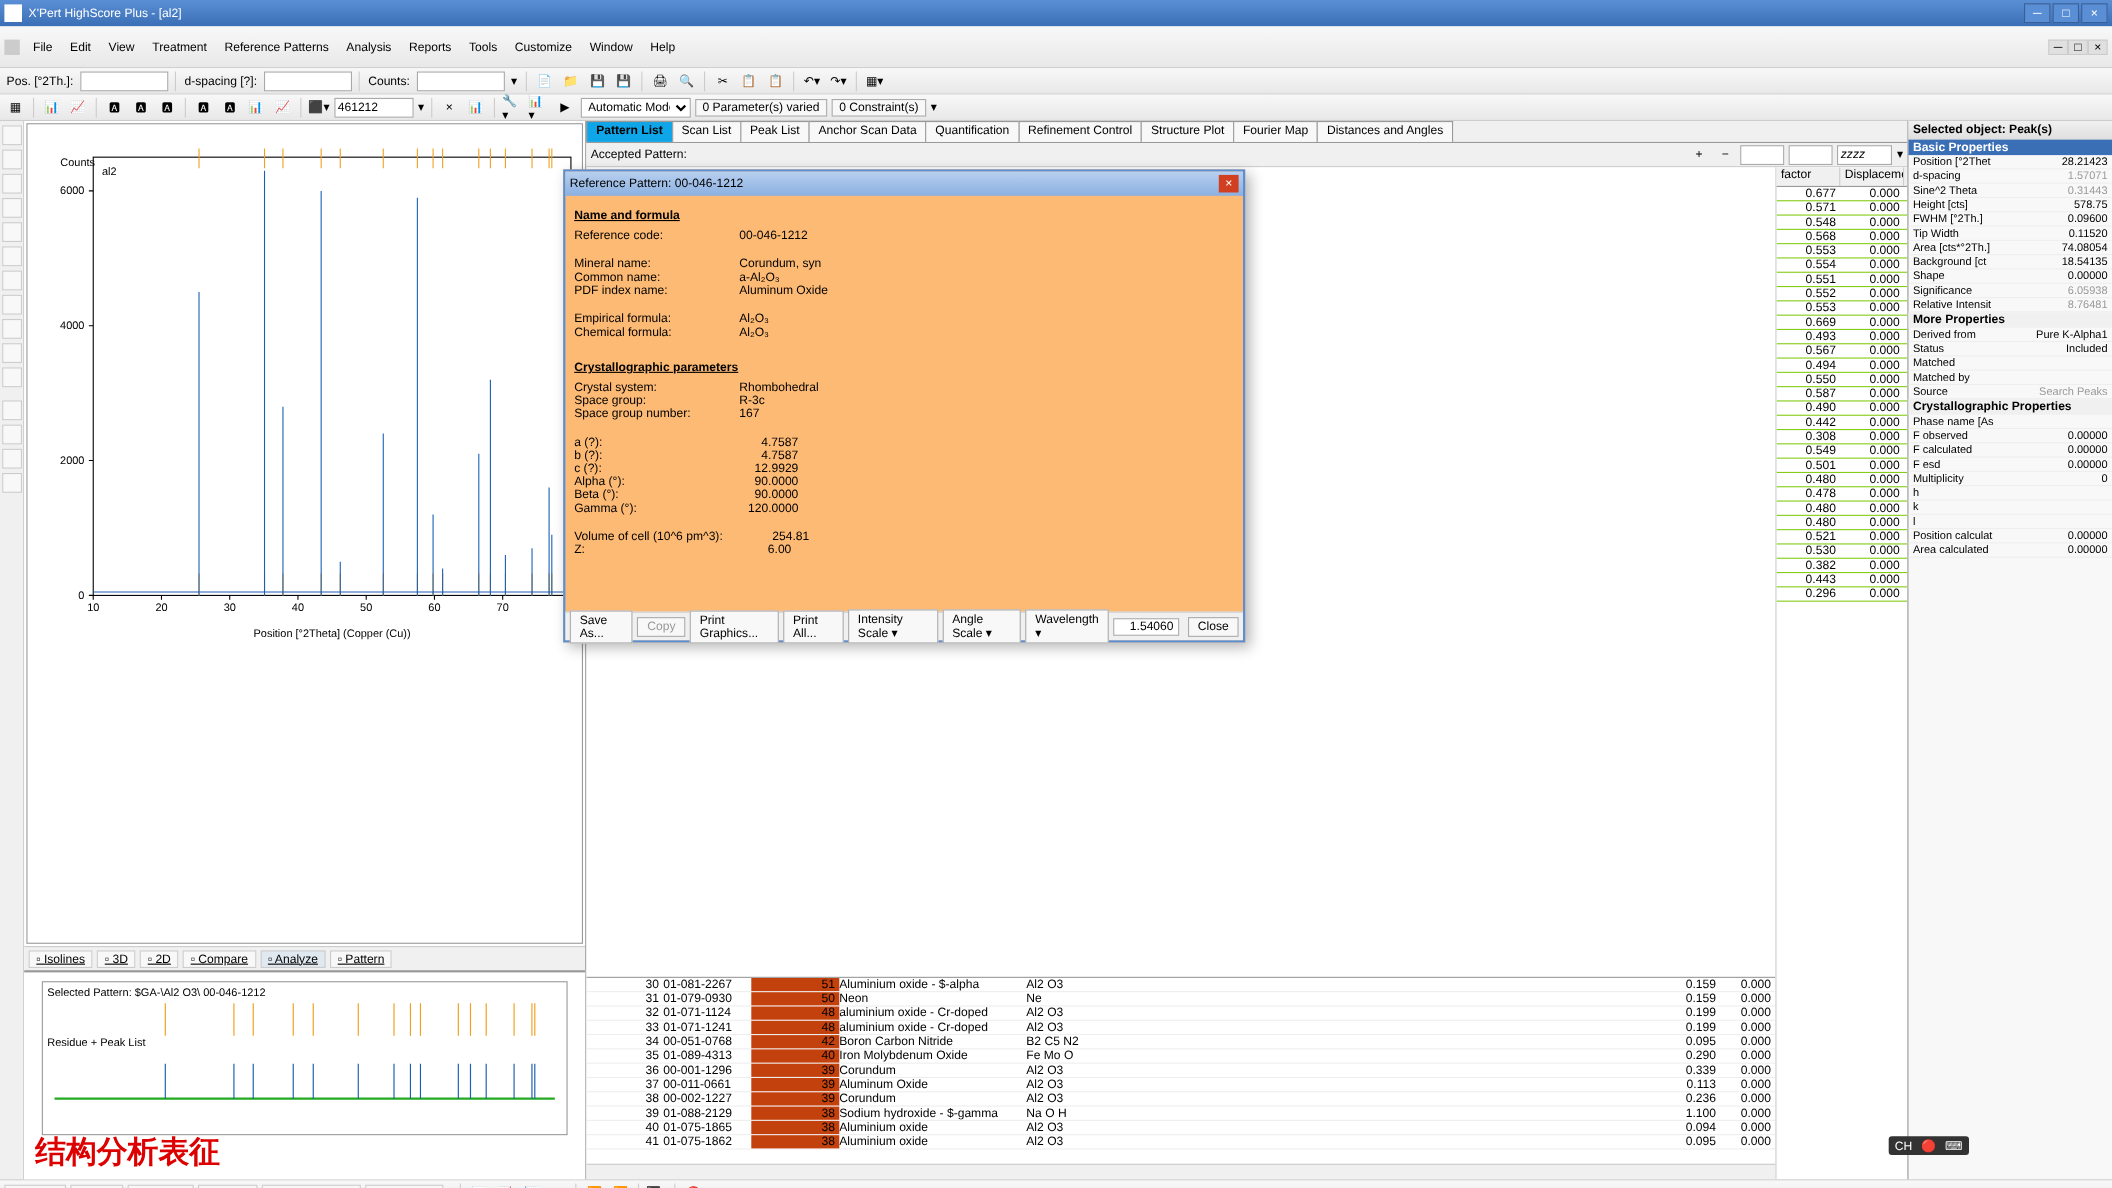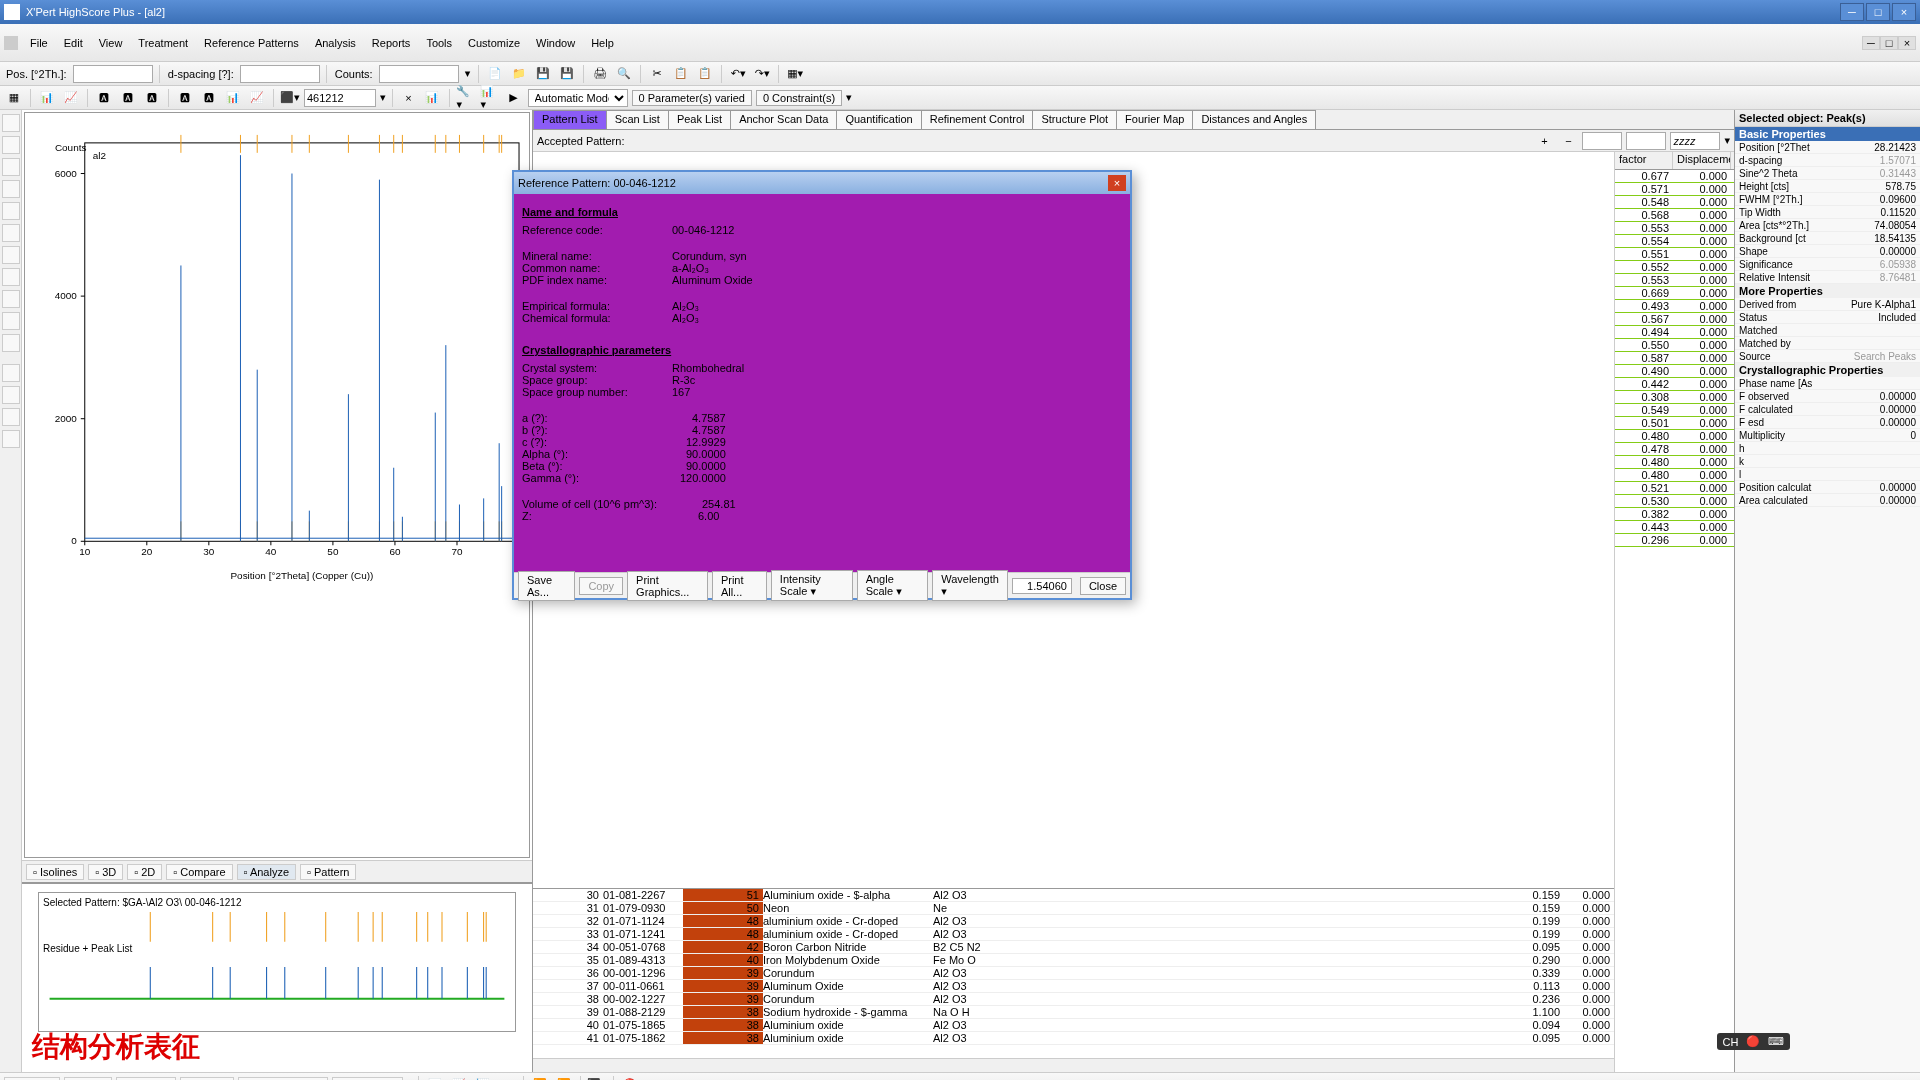--- a/index.html
+++ b/index.html
@@ -18,41 +18,41 @@
 .tb-btn { width: 20px; height: 20px; border: 1px solid transparent; display: inline-flex; align-items: center; justify-content: center; }
 .tb-sep { width: 1px; height: 18px; background: #ccc; margin: 0 2px; }
 .pill { border: 1px solid #aaa; padding: 1px 6px; background: #f8f8f8; }
 .main { display: flex; height: calc(100vh - 118px); }
 .left-vtoolbar { width: 22px; background: #f0f0f0; border-right: 1px solid #ccc; display: flex; flex-direction: column; gap: 4px; padding-top: 4px; align-items: center; }
 .vbtn { width: 18px; height: 18px; border: 1px solid #ccc; background: #f8f8f8; }
 .chart-area { flex: 0 0 510px; display: flex; flex-direction: column; background: #fff; }
 .chart-main { flex: 1; position: relative; border: 1px solid #999; margin: 2px; }
 .chart-canvas { position: absolute; inset: 0; }
 .chart-bottom-tabs { height: 22px; display: flex; align-items: center; background: #f0f0f0; border-top: 1px solid #ccc; padding: 0 4px; gap: 4px; }
-.ctab { border: 1px solid #ccc; padding: 1px 6px; background: #f8f8f8; display: flex; align-items: center; gap: 2px; }
+.ctab { border: 1px solid #ccc; padding: 1px 6px; background: #f8f8f8; display: flex; align-items: center; gap: 2px; text-decoration: underline; }
 .ctab.active { background: #e0e8f0; }
 .lower-panel { height: 190px; background: #fff; border-top: 2px solid #999; position: relative; }
 .lower-chart { border: 1px solid #999; margin: 8px 16px; height: 140px; position: relative; background: #fff; }
 .watermark { position: absolute; left: 10px; bottom: 6px; font-size: 28px; color: #d00; font-weight: bold; font-family: SimSun, serif; }
 .mid-panel { flex: 1; display: flex; flex-direction: column; background: #f8f8f8; border-left: 1px solid #999; }
 .mid-tabs { height: 20px; display: flex; background: #f0f0f0; border-bottom: 1px solid #999; }
 .mtab { padding: 2px 8px; border: 1px solid #999; border-bottom: none; background: #f8f8f8; margin-right: -1px; }
-.mtab.active { background: #8b5cf6; }
+.mtab.active { background: #0ea5e9; font-weight: bold; }
 .accepted-row { height: 22px; display: flex; align-items: center; padding: 0 4px; background: #f0f0f0; border-bottom: 1px solid #ccc; gap: 4px; }
 .grid-header { display: flex; background: #f0f0f0; border-bottom: 1px solid #999; height: 18px; }
 .gh { border-right: 1px solid #ccc; padding: 1px 4px; overflow: hidden; white-space: nowrap; }
 .grid-body { flex: 1; overflow: auto; background: #fff; }
 .right-panel { width: 186px; background: #f8f8f8; border-left: 1px solid #999; display: flex; flex-direction: column; }
 .rp-title { background: linear-gradient(#f0f0f0, #e0e0e0); padding: 2px 4px; border-bottom: 1px solid #ccc; font-weight: bold; }
 .rp-section { background: #3a6fb6; color: #fff; padding: 1px 4px; font-weight: bold; }
 .rp-row { display: flex; padding: 0px 4px; border-bottom: 1px solid #eee; height: 13px; align-items: center; }
 .rp-key { flex: 1; overflow: hidden; white-space: nowrap; font-size: 10px; }
 .rp-val { text-align: right; font-size: 10px; }
 .rp-val.gray { color: #999; }
-.dialog { position: absolute; left: 512px; top: 170px; width: 620px; height: 430px; background: #a21caf; border: 2px solid #5a8fd6; box-shadow: 4px 4px 12px rgba(0,0,0,0.3); display: flex; flex-direction: column; z-index: 100; }
+.dialog { position: absolute; left: 512px; top: 154px; width: 620px; height: 430px; background: #fdba74; border: 2px solid #5a8fd6; box-shadow: 4px 4px 12px rgba(0,0,0,0.3); display: flex; flex-direction: column; z-index: 100; }
 .dlg-title { background: linear-gradient(#b8d0f0, #8ab0e0); height: 22px; display: flex; align-items: center; padding: 0 4px; }
 .dlg-close { width: 18px; height: 16px; background: #d04020; color: #fff; display: flex; align-items: center; justify-content: center; margin-left: auto; }
 .dlg-body { flex: 1; overflow: auto; padding: 6px 8px; font-family: 'Courier New', monospace; font-size: 12px; }
 .dlg-h { font-weight: bold; text-decoration: underline; margin: 6px 0; }
 .dlg-row { display: flex; }
 .dlg-k { width: 150px; }
 .dlg-v { }
 .dlg-footer { height: 26px; display: flex; align-items: center; padding: 2px 4px; gap: 4px; border-top: 1px solid #ccc; background: #f0f0f0; }
 .dlg-btn { border: 1px solid #aaa; padding: 2px 8px; background: #f8f8f8; }
 .dlg-btn.disabled { color: #999; }

